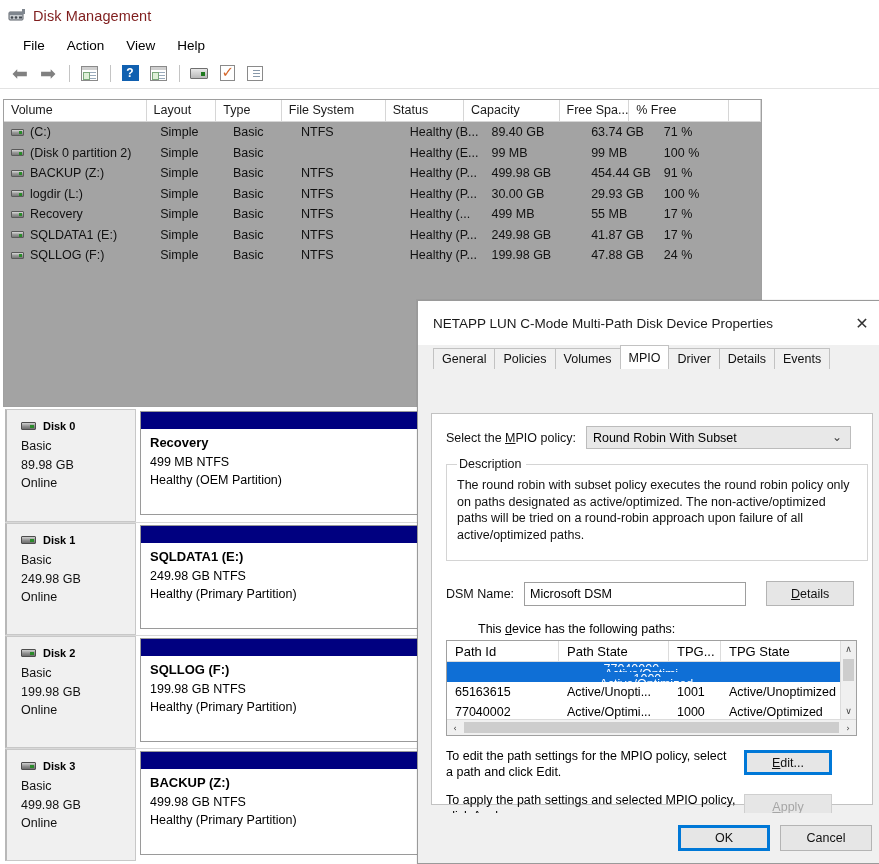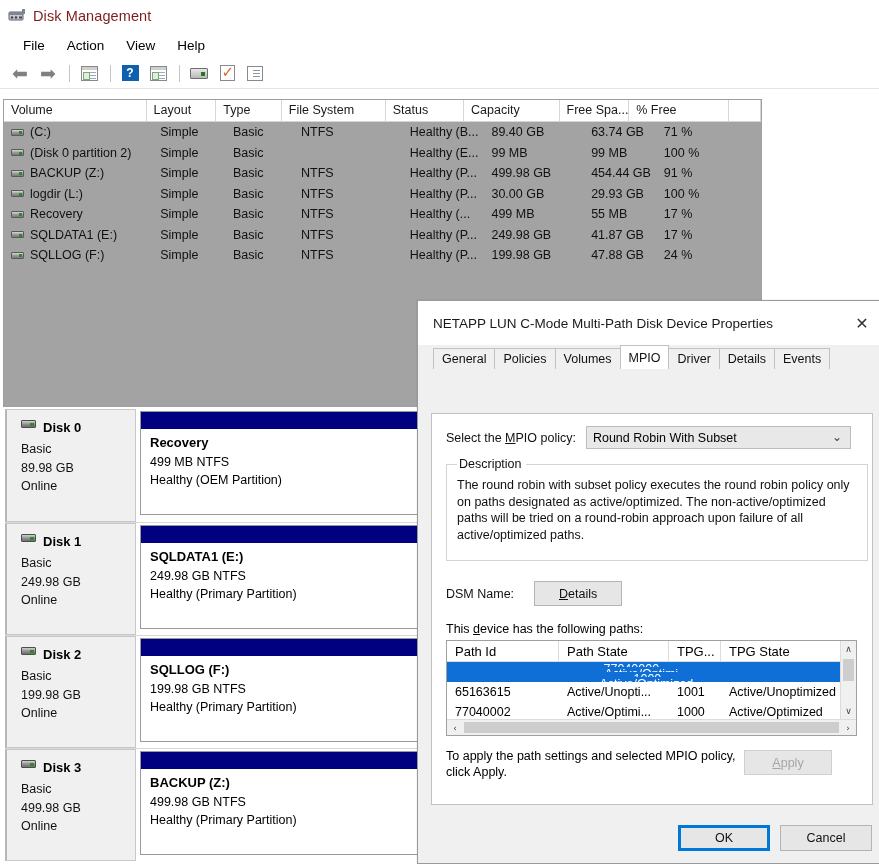--- a/index.html
+++ b/index.html
@@ -223,23 +223,23 @@
   .disk-block:first-child { border-top: none; }
   .disk-info {
     width: 131px;
     background: #f0f0f0;
     border: 1px solid #c8c8c8;
     border-left: 2px solid #b8b8b8;
     padding: 10px 0 0 14px;
     flex: 0 0 auto;
   }
   .disk-info .dtitle {
-    display: flex; 
+    display: flex; align-items: center;
     font-weight: bold;
-    font-size: 13px;
+    font-size: 11px;
     margin-bottom: 5px;
   }
   .disk-glyph {
     width: 15px; height: 8px;
     background: linear-gradient(to bottom, #d0d0d0 0%, #8f8f8f 55%, #6e6e6e 100%);
     border: 1px solid #4d4d4d;
     border-radius: 1px;
     position: relative;
     margin-right: 7px;
     flex: 0 0 auto;
@@ -411,21 +411,21 @@
     display: flex; align-items: center; justify-content: center;
     color: #111;
   }
   .btn.focus {
     outline: 2px solid #0078d7;
     outline-offset: -3px;
     border-color: #0078d7;
   }
   .btn.disabled { color: #a6a6a6; background: #e6e6e6; border-color: #cfcfcf; }
   .btn-details { width: 88px; height: 25px; margin-left: 20px; }
-  .paths-label { margin-top: 16px; font-size: 12.5px; }
+  .paths-label { margin-top: 16px; font-size: 12.5px; margin-left: 32px; }
   .paths-box {
     margin-top: 4px;
     width: 411px; height: 96px;
     border: 1px solid #a0a0a0;
     background: #ffffff;
     position: relative;
     overflow: hidden;
   }
   .paths-head {
     display: flex; height: 21px;
@@ -785,20 +785,23 @@
           </div>
         </div>
 
         <fieldset class="desc">
           <legend>Description</legend>
           <div class="desc-text">The round robin with subset policy executes the round robin policy only on paths designated as active/optimized.  The non-active/optimized paths will be tried on a round-robin approach upon failure of all active/optimized paths.</div>
         </fieldset>
 
         <div class="row-dsm">
           <span class="lbl">DSM Name:</span>
+          <div class="dsm-input">
+            <span>Microsoft DSM</span>
+          </div>
           <div class="btn btn-details">
             <span><span class="u">D</span>etails</span>
           </div>
         </div>
 
         <div class="paths-label"><span>This </span><span class="u">d</span><span>evice has the following paths:</span></div>
 
         <div class="paths-box">
           <div class="paths-head">
             <div class="ph p-id">Path Id</div>
@@ -831,20 +834,26 @@
             <div class="thumb"></div>
             <div class="arr bot">∨</div>
           </div>
           <div class="hscroll">
             <div class="arr">‹</div>
             <div class="thumb"></div>
             <div class="arr">›</div>
           </div>
         </div>
 
+        <div class="hint-row">
+          <div class="hint-text">To edit the path settings for the MPIO policy, select a path and click Edit.</div>
+          <div class="btn btn-edit focus">
+            <span><span class="u">E</span>dit...</span>
+          </div>
+        </div>
 
         <div class="hint-row">
           <div class="hint-text">To apply the path settings and selected MPIO policy, click Apply.</div>
           <div class="btn btn-apply disabled">
             <span><span class="u">A</span>pply</span>
           </div>
         </div>
 
       </div>
 

